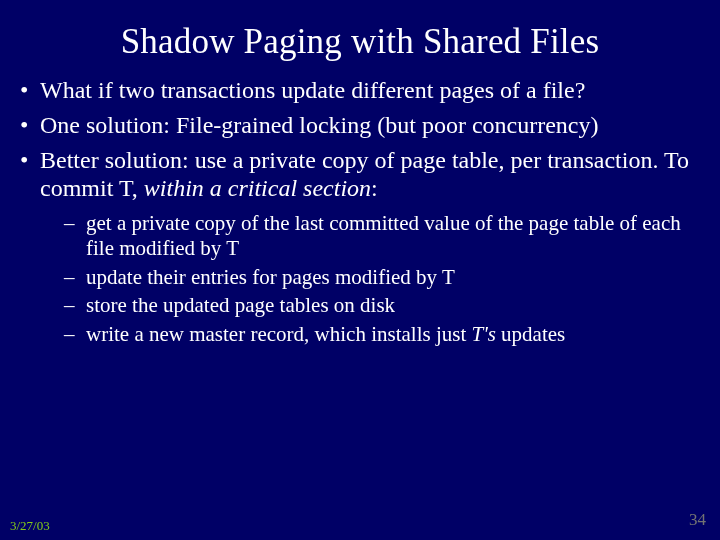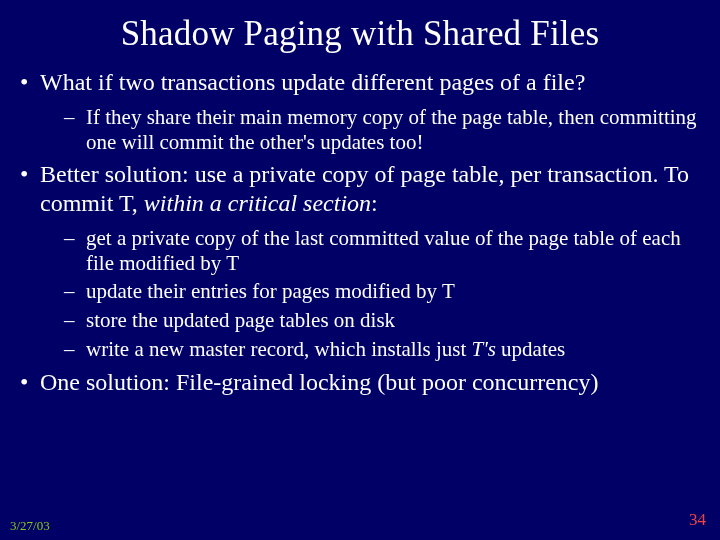--- a/index.html
+++ b/index.html
@@ -13,21 +13,21 @@
   .slide {
     width: 720px;
     height: 540px;
     padding: 10px 18px 0 18px;
     position: relative;
   }
   .title {
     text-align: center;
     font-size: 35px;
     font-weight: normal;
-    margin-top: 4px;
+    margin-top: 12px;
     margin-bottom: 14px;
     letter-spacing: 0.2px;
   }
   ul.level1 {
     list-style: none;
     padding-left: 0;
   }
   ul.level1 > li {
     font-size: 24px;
     line-height: 1.2;
@@ -65,46 +65,43 @@
     left: 10px;
     bottom: 6px;
     font-size: 13px;
     color: #84cc16;
   }
   .footer-page {
     position: absolute;
     right: 14px;
     bottom: 10px;
     font-size: 17px;
-    color: #ef4444;
+    color: #737373;
   }
   .ital { font-style: italic; }
 </style>
 </head>
 <body>
 
 <div class="slide">
   <h1 class="title">Shadow Paging with Shared Files</h1>
 
   <ul class="level1">
     <li>
       <span>What if two transactions update different pages of a file?</span>
-      <ul class="level2">
-        <li>If they share their main memory copy of the page table, then committing one will commit the other's updates too!</li>
-      </ul>
     </li>
+    <li>One solution: File-grained locking (but poor concurrency)</li>
     <li>
       <span>Better solution: use a private copy of page table, per transaction. To commit T, </span><span class="ital">within a critical section</span><span>:</span>
       <ul class="level2">
         <li>get a private copy of the last committed value of the page table of each file modified by T</li>
         <li>update their entries for pages modified by T</li>
         <li>store the updated page tables on disk</li>
         <li>
           <span>write a new master record, which installs just </span><span class="ital">T's</span><span> updates</span>
         </li>
       </ul>
     </li>
-    <li>One solution: File-grained locking (but poor concurrency)</li>
   </ul>
 
   <div class="footer-date">3/27/03</div>
   <div class="footer-page">34</div>
 </div>
 
 </body></html>

